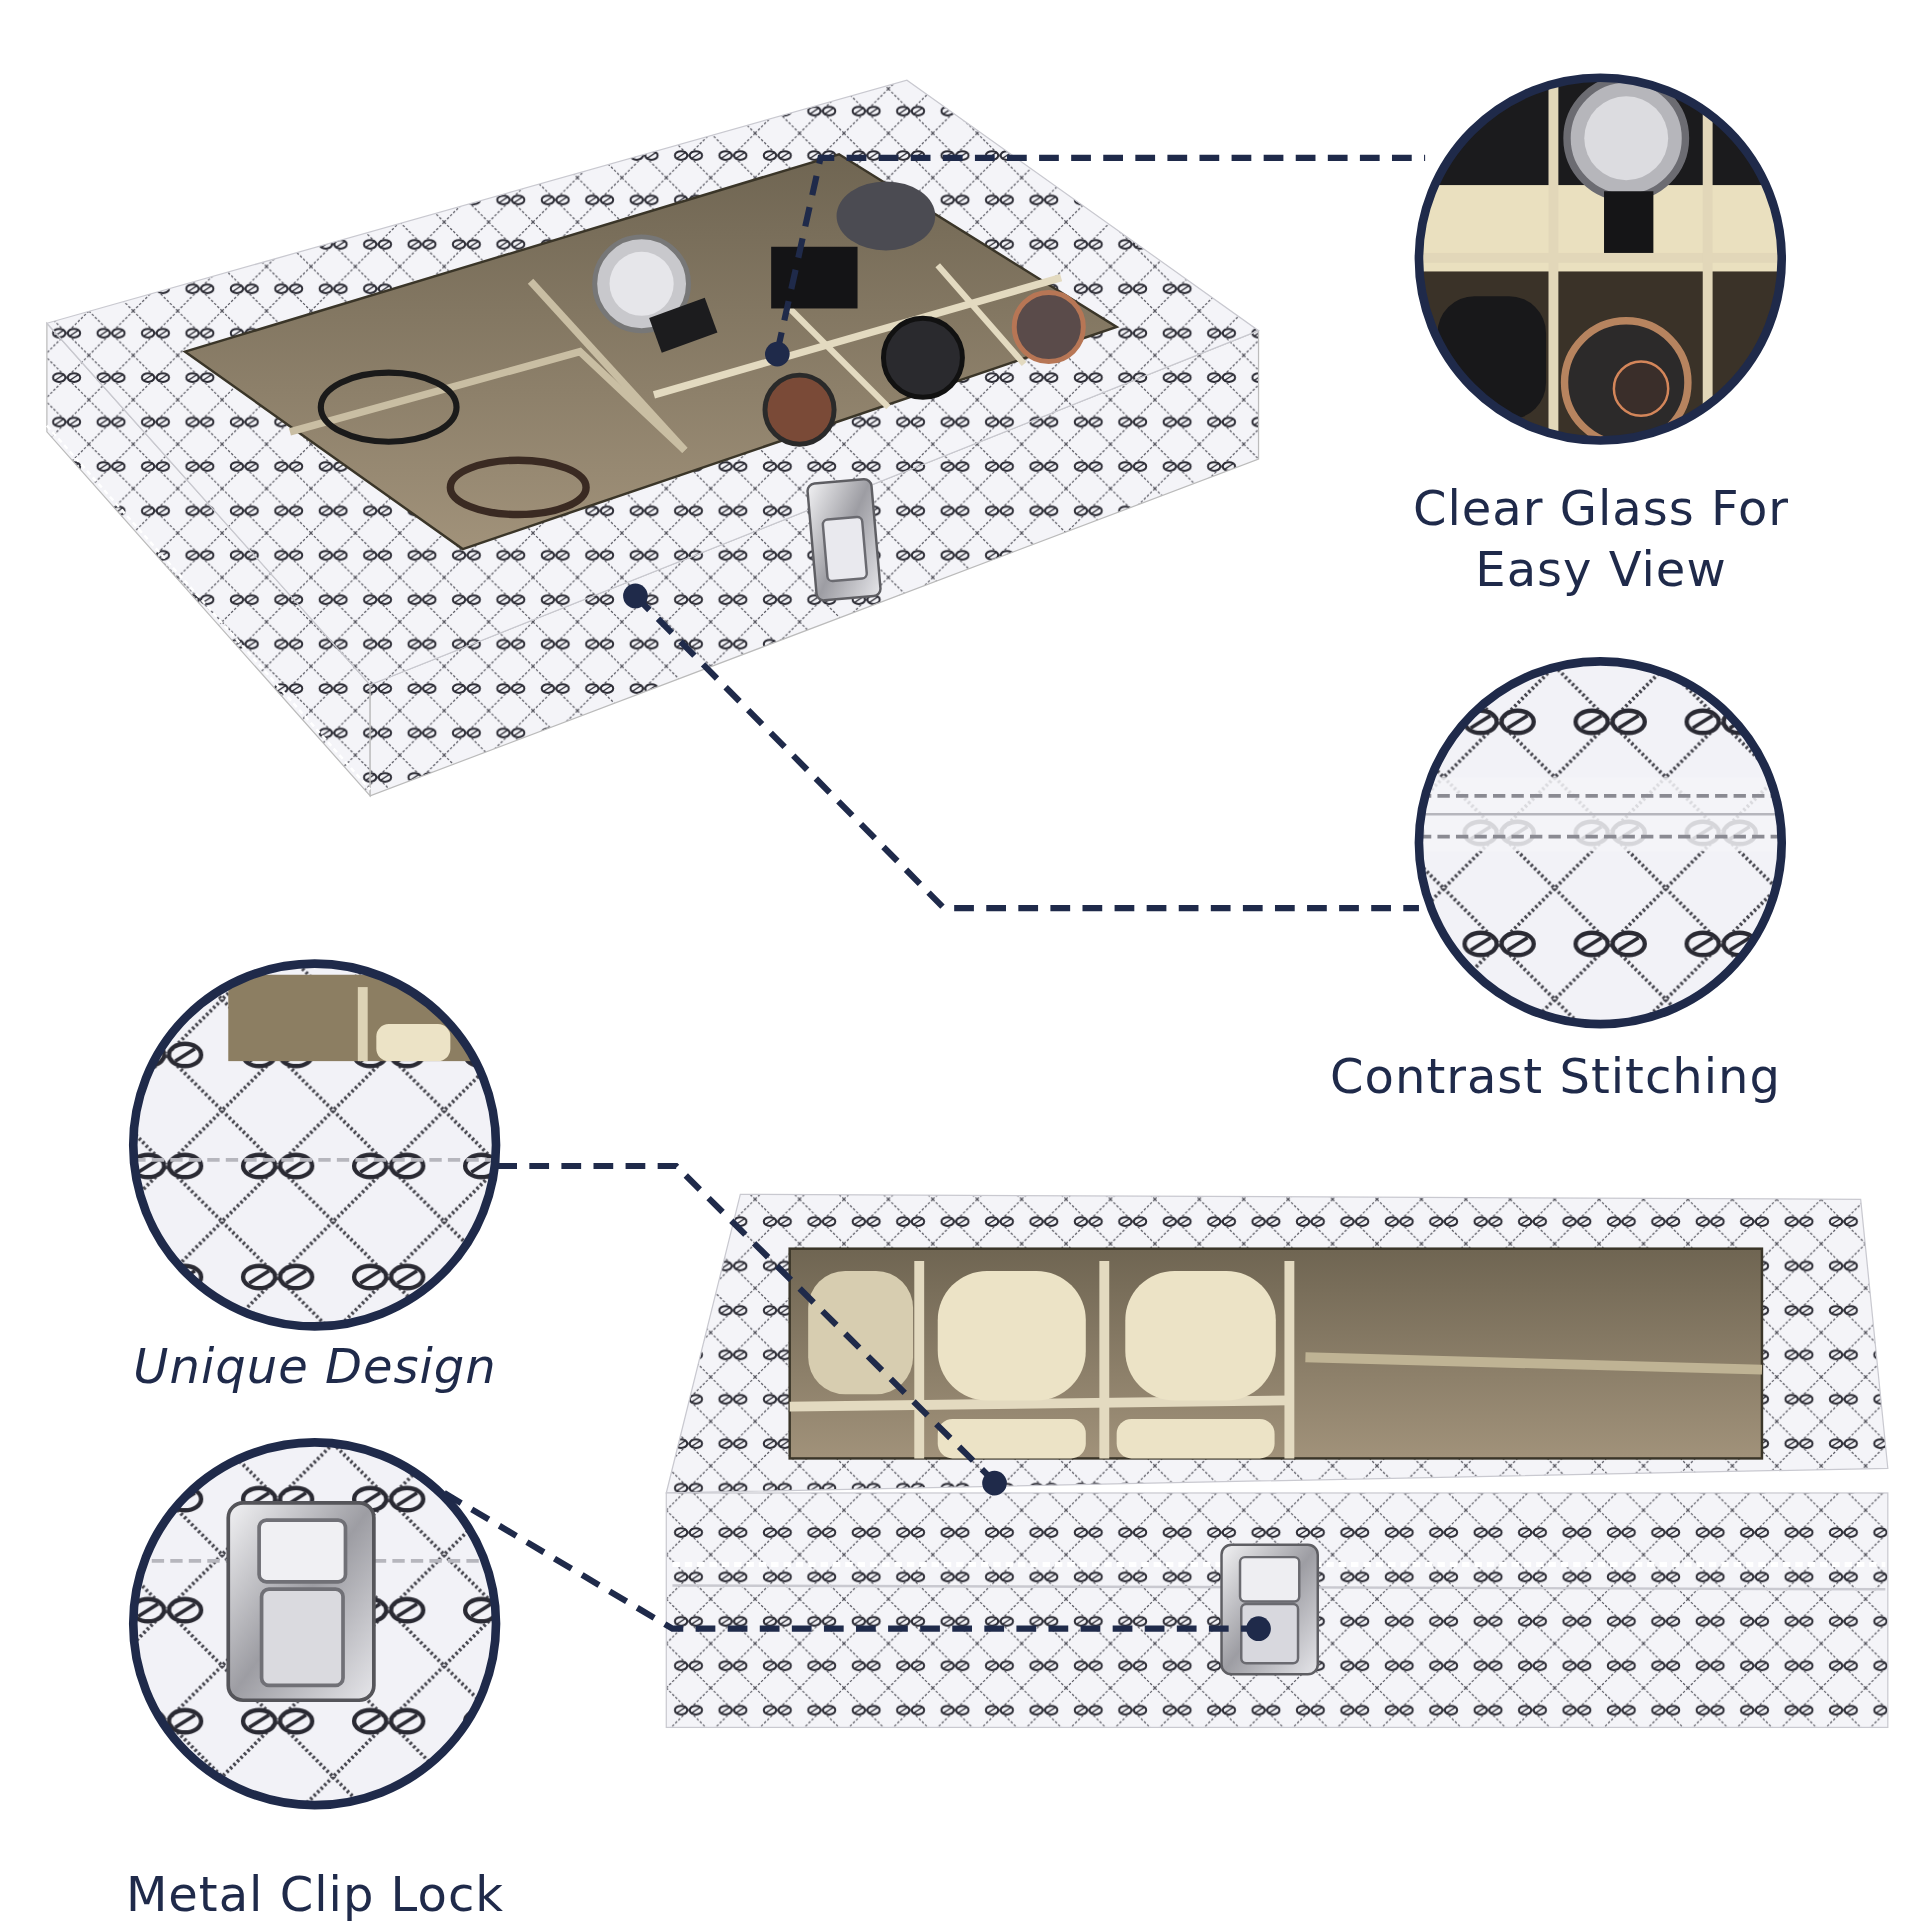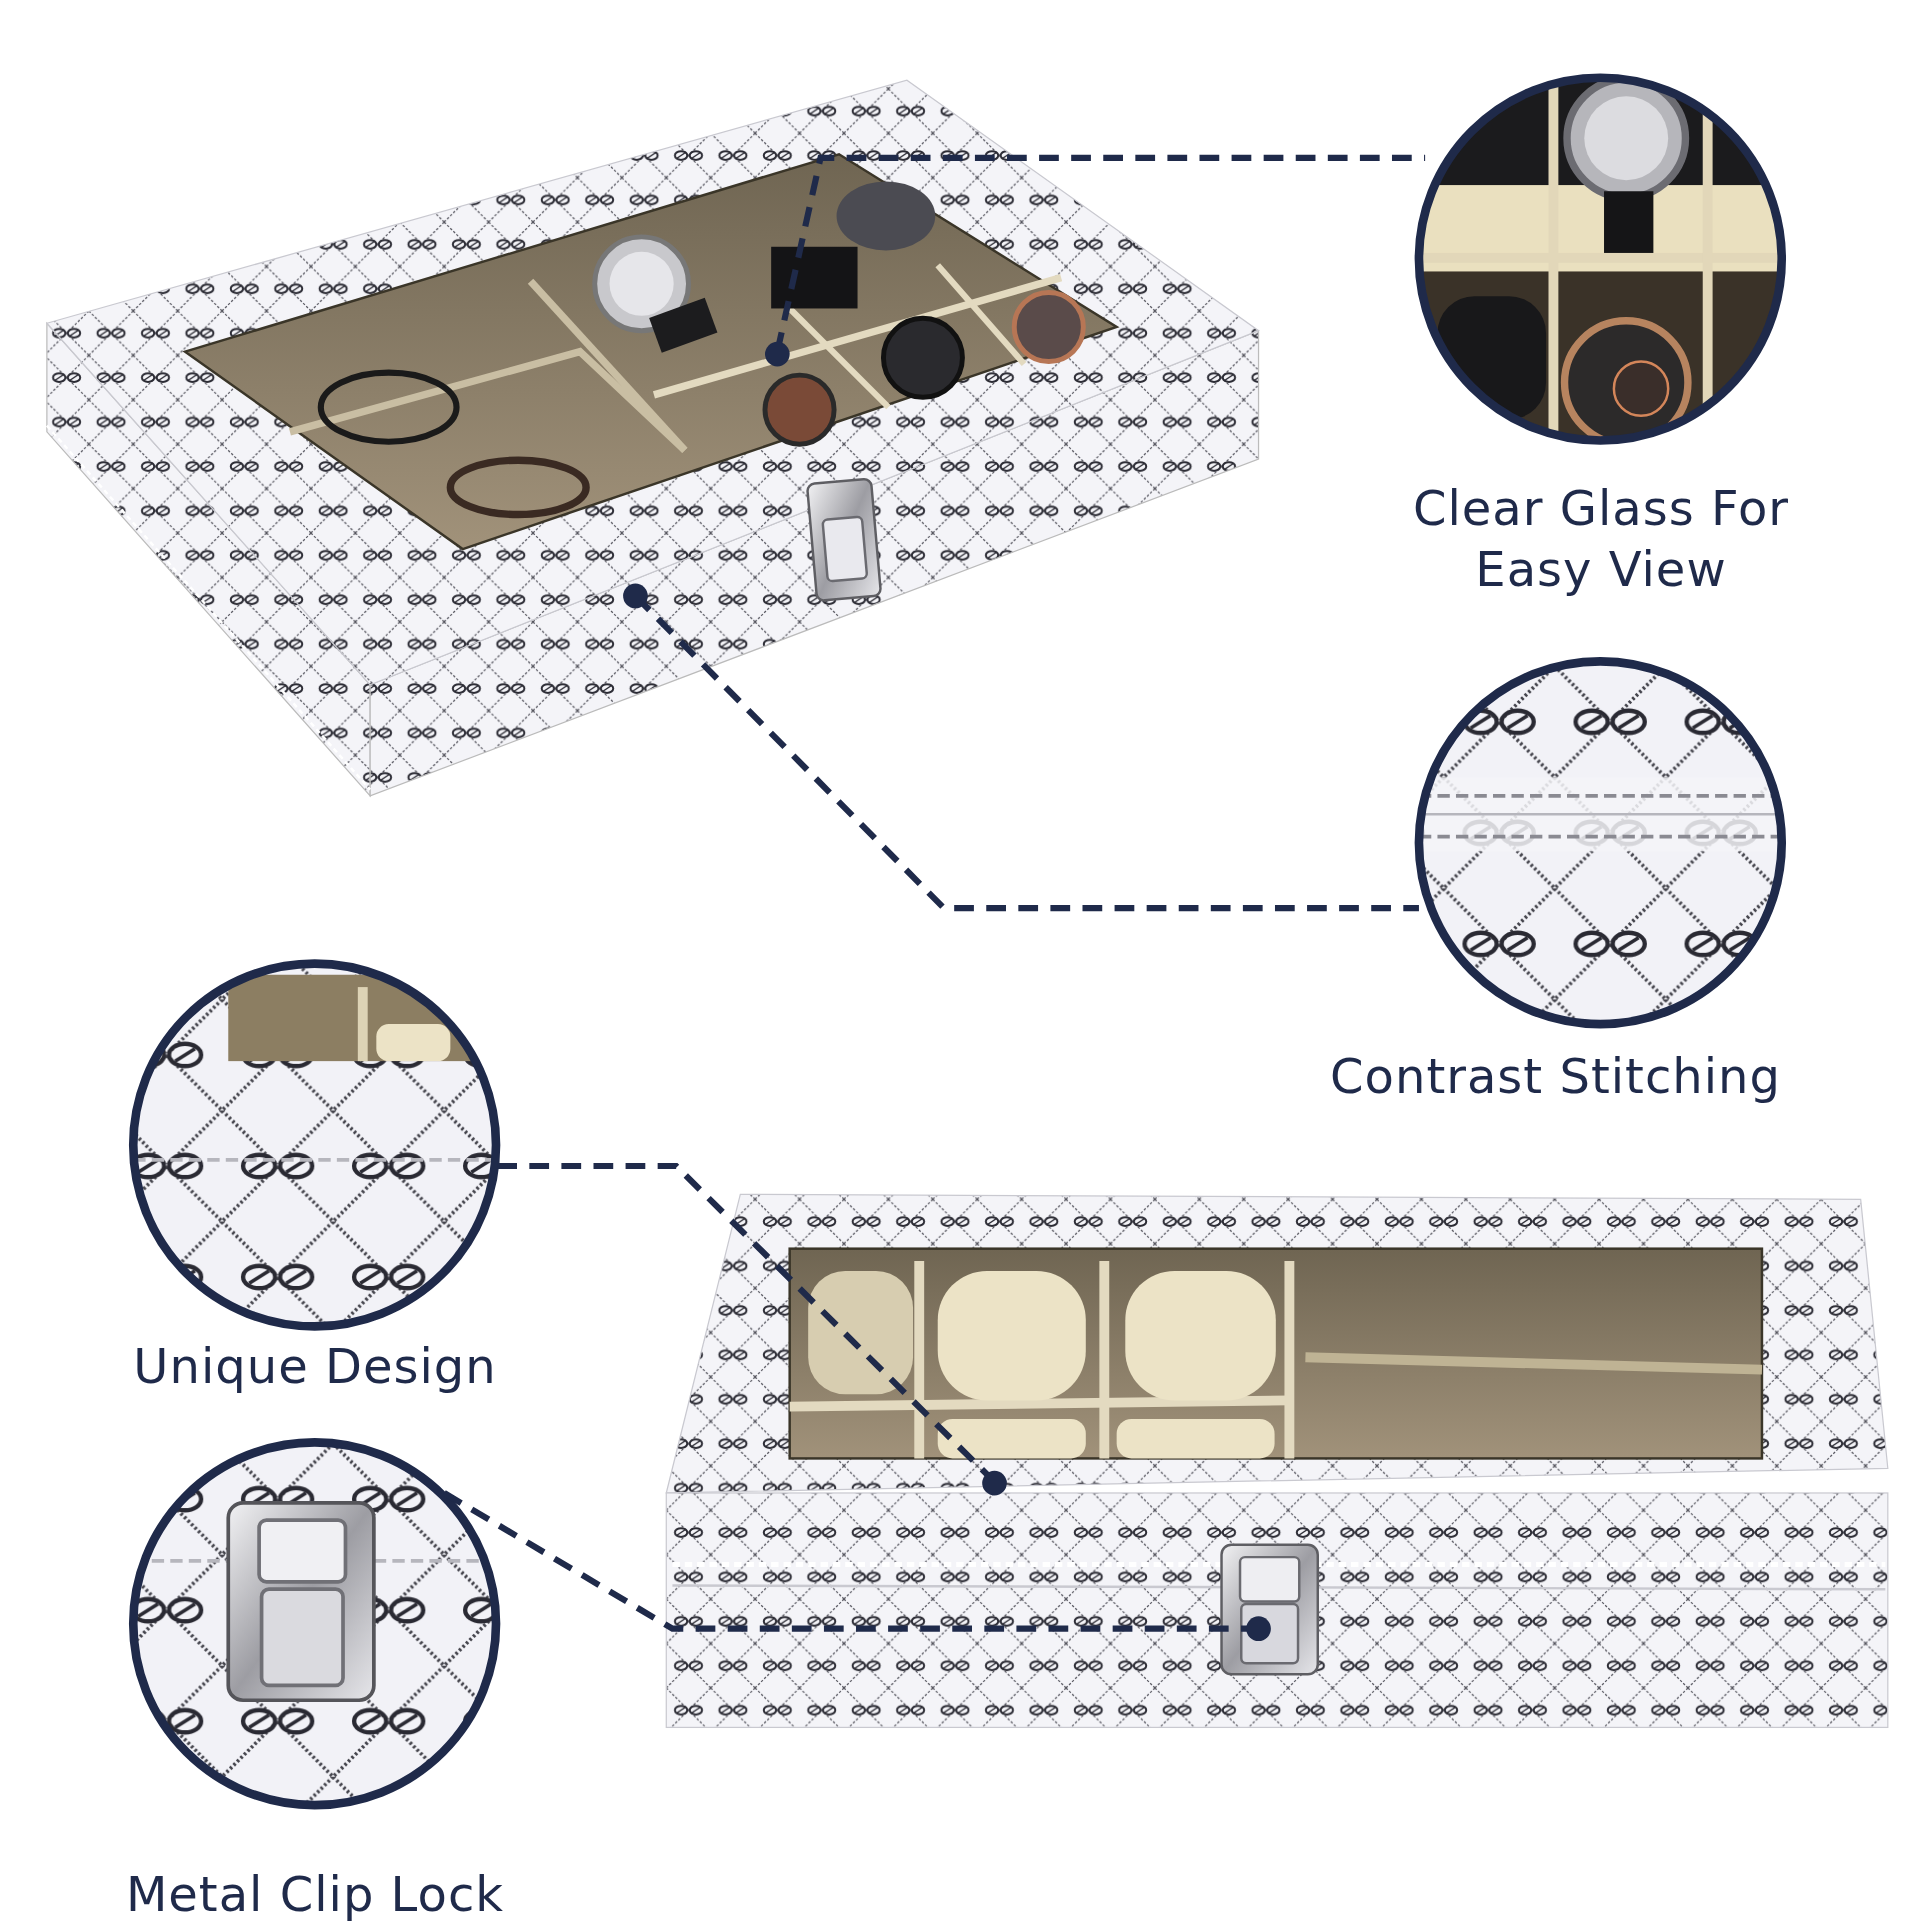--- a/index.html
+++ b/index.html
@@ -195,19 +195,19 @@
 <div class="feature">
   <div class="label" style="left:1408px; top:465px; width:386px;margin-top:19px;">Clear Glass For</div>
   <div class="label" style="left:1408px; top:545px; width:386px;text-align:center;">Easy View</div>
 </div>
 
 <div class="feature">
   <div class="label" style="left:1314px; top:1052px; width:483px;text-align:center;">Contrast Stitching</div>
 </div>
 
 <div class="feature">
-  <div class="label" style="left:122px; top:1342px; width:386px;">Unique Design</div>
+  <div class="label" style="left:122px; top:1342px; width:386px;font-style:italic;">Unique Design</div>
 </div>
 
 <div class="feature">
   <div class="label" style="left:93px; top:1830px; width:444px;margin-top:40px;">Metal Clip Lock</div>
 </div>
 
 
 </body></html>

